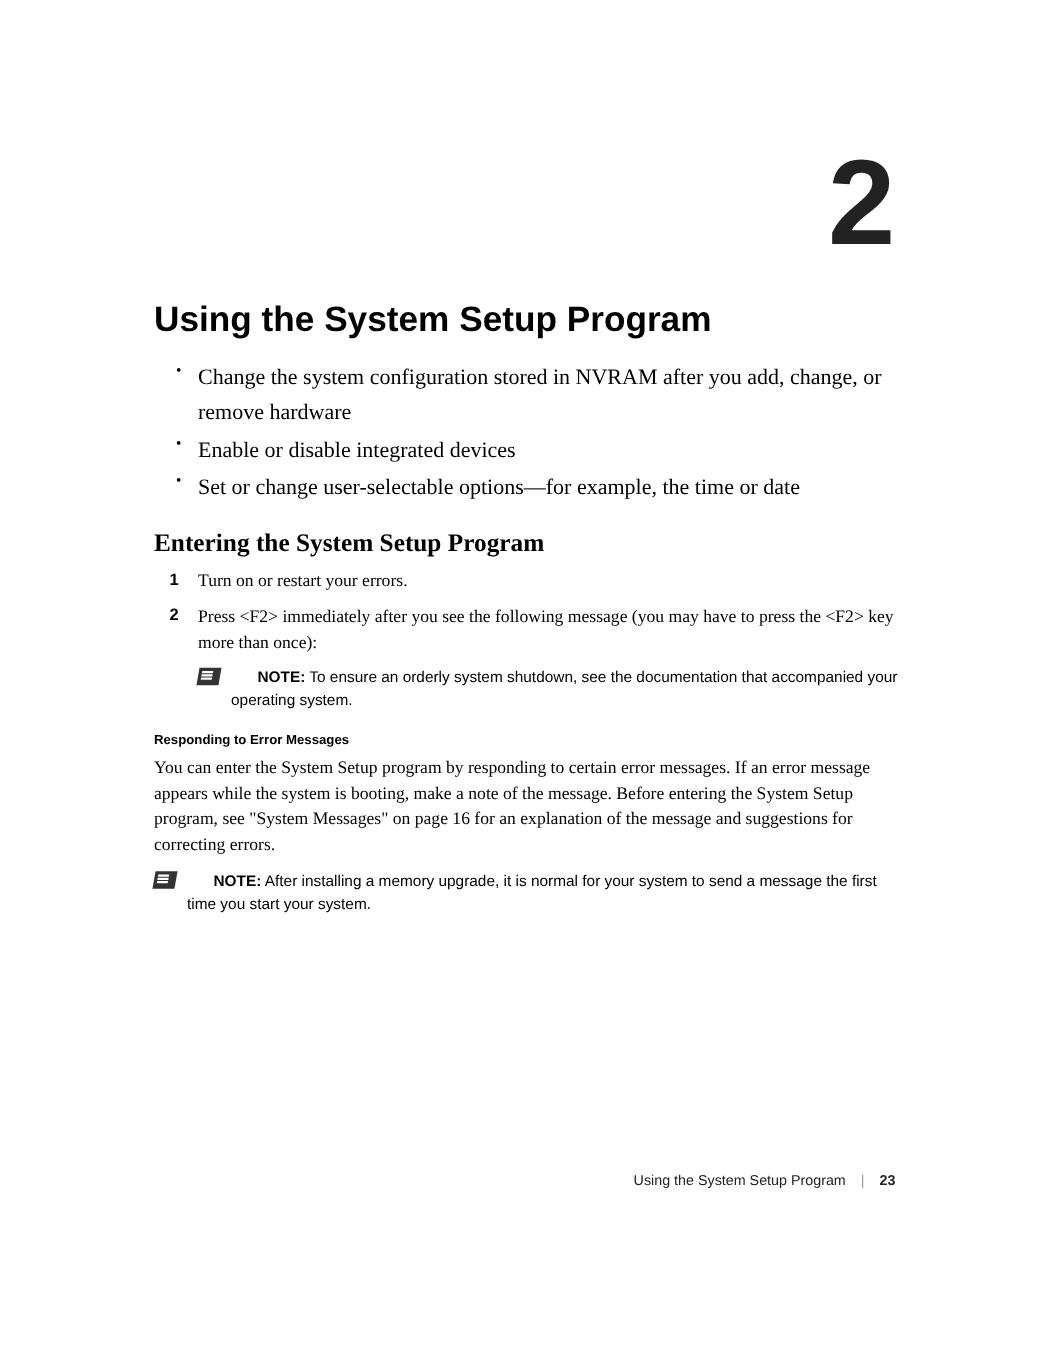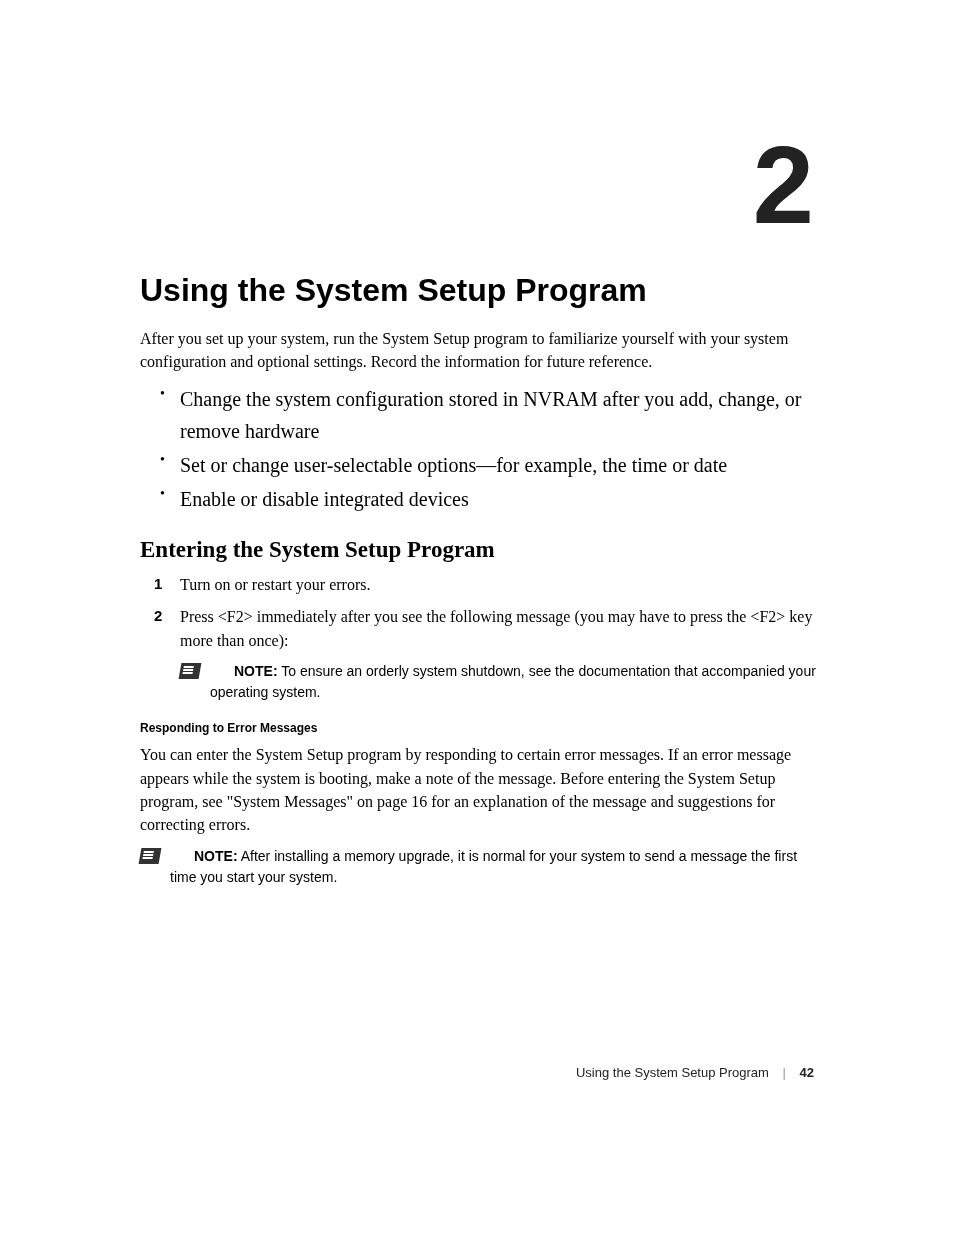--- a/index.html
+++ b/index.html
@@ -160,26 +160,25 @@
 <body>
 
 <div class="page">
 
   <div class="chapter-number">2</div>
 
   <div class="content">
 
     <h1 class="chapter-title">Using the System Setup Program</h1>
 
-    <p class="body">After you set up your system, run the System Setup program to familiarize yourself with your system configuration and optional settings. Record the information for future reference.</p>
 
     <ul class="bullets">
       <li>Change the system configuration stored in NVRAM after you add, change, or remove hardware</li>
+      <li>Enable or disable integrated devices</li>
       <li>Set or change user-selectable options—for example, the time or date</li>
-      <li>Enable or disable integrated devices</li>
     </ul>
 
     <h2 class="section-title">Entering the System Setup Program</h2>
 
     <ol class="numbered">
       <li>Turn on or restart your errors.</li>
       <li>
         <span>Press &lt;F2&gt; immediately after you see the following message (you may have to press the &lt;F2&gt; key more than once):</span>
         <div class="note-block">
           <div class="note-icon"></div>
@@ -199,16 +198,16 @@
       <div class="note-text">
         <span class="note-label">NOTE:</span><span> After installing a memory upgrade, it is normal for your system to send a message the first time you start your system.</span>
       </div>
     </div>
 
   </div>
 
   <div class="footer">
     <span>Using the System Setup Program</span>
     <span class="divider">|</span>
-    <span class="page-num">42</span>
+    <span class="page-num">23</span>
   </div>
 
 </div>
 
 </body></html>

